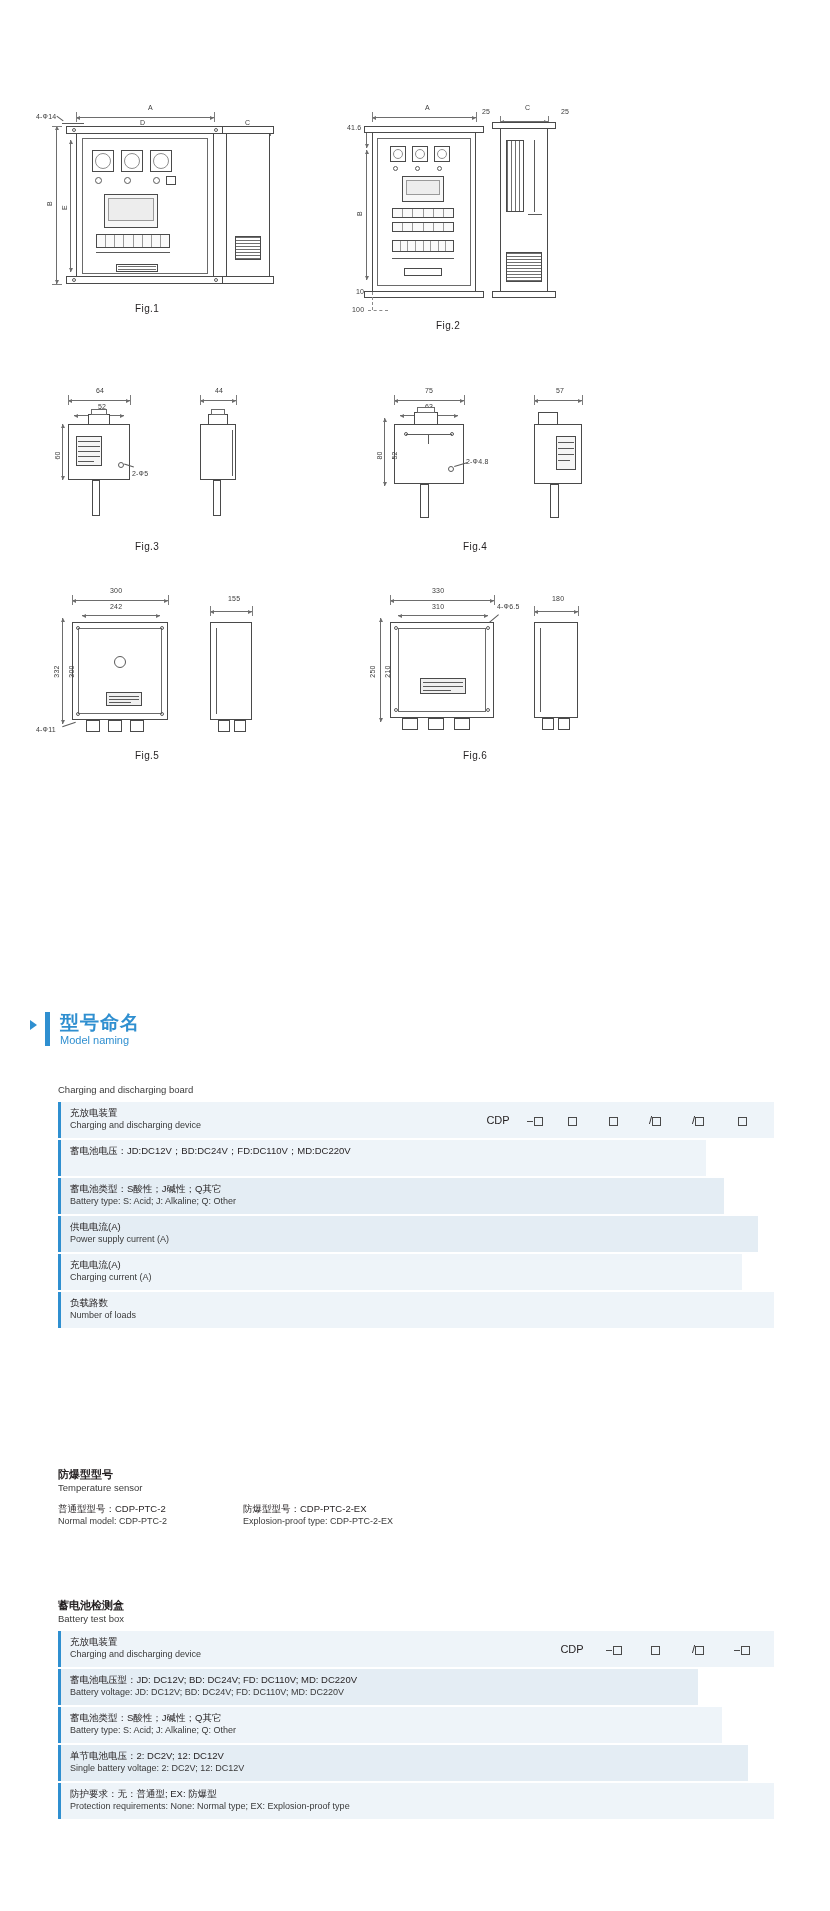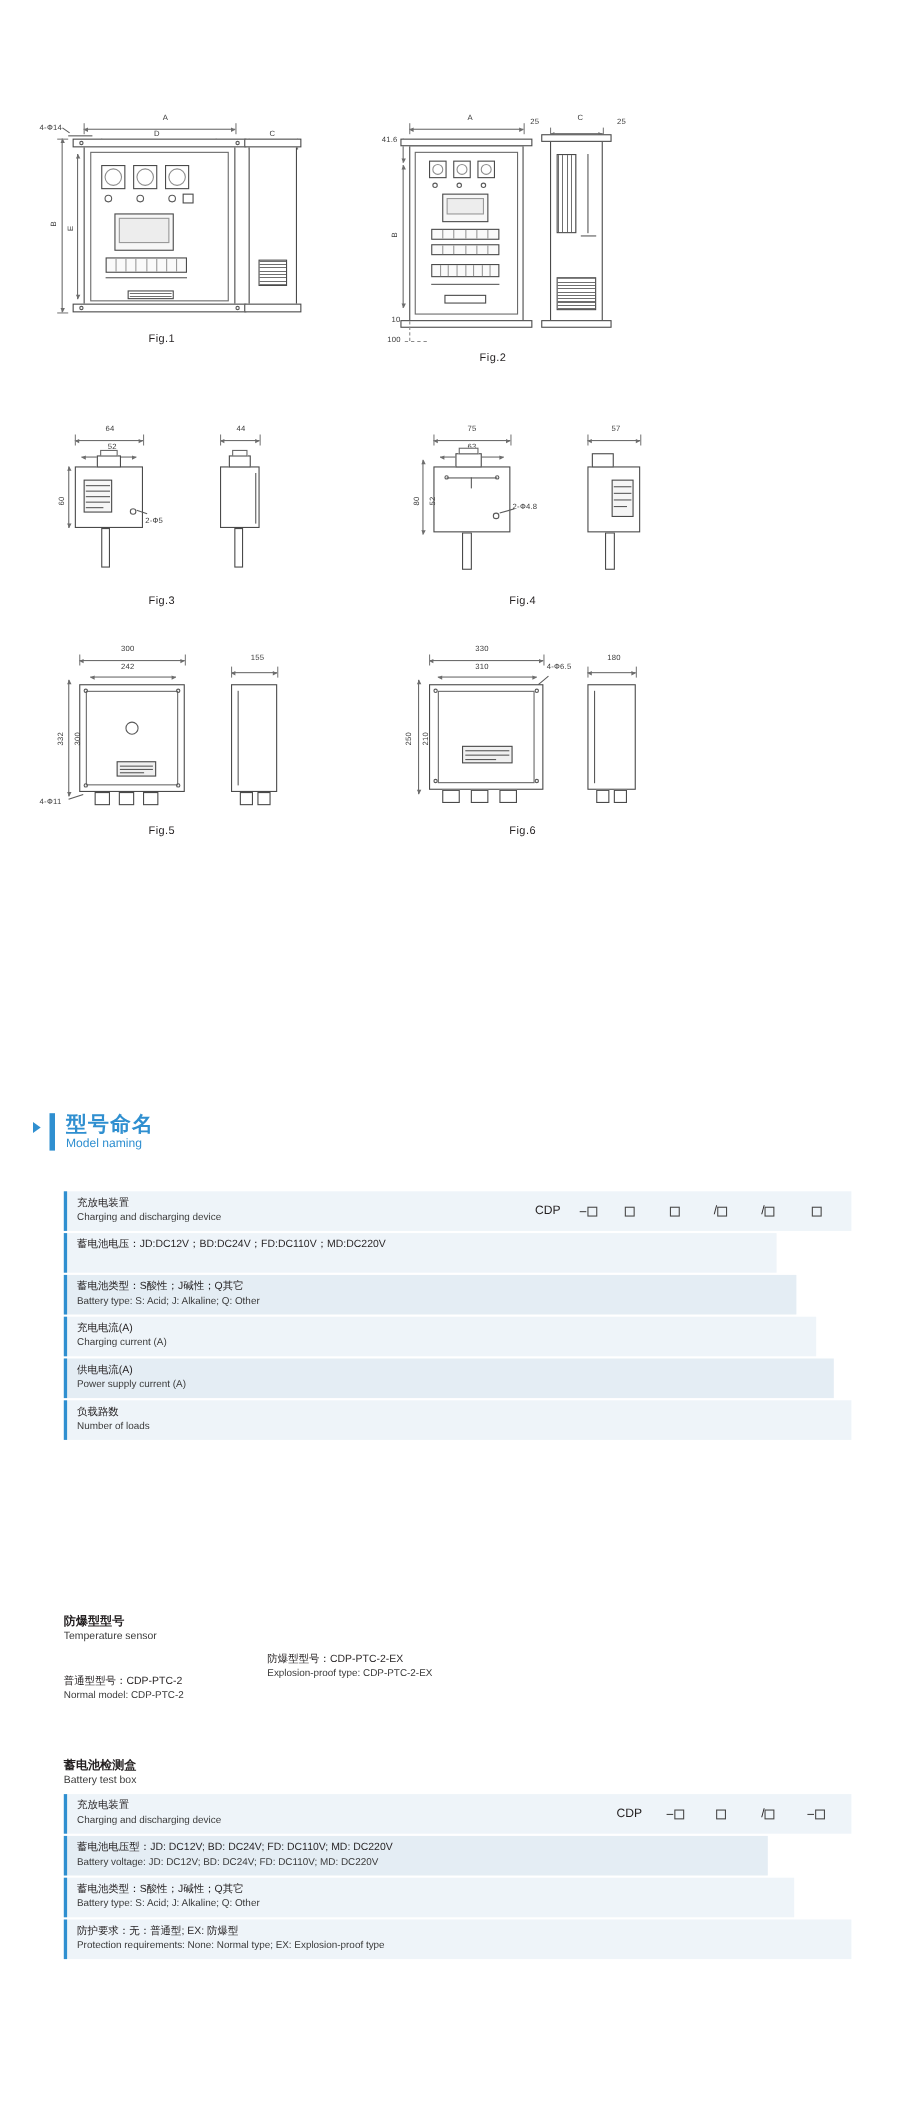--- a/index.html
+++ b/index.html
@@ -262,21 +262,21 @@
     line-height:13px;
     color:#231f20;
   }
   .plain-line.en{
     font-size:9px;
     color:#3a3a3a;
   }
   .two-col{
     display:flex;
   }
-  .two-col > div:first-child{ width:185px;margin-top:20px; }
+  .two-col > div:first-child{ width:185px; }
 </style>
 </head>
 <body>
 
 <div class="page">
 
   <div class="drawings">
 
     <div>
 
@@ -584,20 +584,21 @@
   <div class="section-head">
     <div class="tri"></div>
     <div class="bluebar"></div>
     <div>
       <div class="sh-cn">型号命名</div>
       <div class="sh-en">Model naming</div>
     </div>
   </div>
 
   <div class="block" style="left:58px; top:1083px; width:716px;">
+    <div class="sub-title-en" style="margin-bottom:6px;">Charging and discharging board</div>
 
     <div class="row" style="width:716px; height:36px;">
       <div class="cn">充放电装置</div>
       <div class="en">Charging and discharging device</div>
       <div class="codes" style="right:4px;">
         <span class="code-cell" style="width:40px;">CDP</span>
         <span class="code-cell" style="width:34px;"><span class="dash"></span><span class="sq"></span></span>
         <span class="code-cell" style="width:40px;"><span class="sq"></span></span>
         <span class="code-cell" style="width:42px;"><span class="sq"></span></span>
         <span class="code-cell" style="width:42px;">/<span class="sq"></span></span>
@@ -609,28 +610,28 @@
 
     <div class="row" style="width:648px; height:36px;">
       <div class="cn">蓄电池电压：JD:DC12V；BD:DC24V；FD:DC110V；MD:DC220V</div>
     </div>
 
     <div class="row alt" style="width:666px; height:36px;">
       <div class="cn">蓄电池类型：S酸性；J碱性；Q其它</div>
       <div class="en">Battery type: S: Acid; J: Alkaline; Q: Other</div>
     </div>
 
+    <div class="row alt" style="width:700px; height:36px;">
+      <div class="cn">供电电流(A)</div>
+      <div class="en">Power supply current (A)</div>
+    </div>
+
     <div class="row" style="width:684px; height:36px;">
       <div class="cn">充电电流(A)</div>
       <div class="en">Charging current (A)</div>
-    </div>
-
-    <div class="row alt" style="width:700px; height:36px;">
-      <div class="cn">供电电流(A)</div>
-      <div class="en">Power supply current (A)</div>
     </div>
 
     <div class="row" style="width:716px; height:36px;">
       <div class="cn">负载路数</div>
       <div class="en">Number of loads</div>
     </div>
   </div>
 
   <div class="plain-block" style="left:58px; top:1467px; width:716px;">
     <div class="sub-title">防爆型型号</div>
@@ -666,20 +667,24 @@
     <div class="row alt" style="width:640px; height:36px;">
       <div class="cn">蓄电池电压型：JD: DC12V;  BD: DC24V;  FD: DC110V;  MD: DC220V</div>
       <div class="en">Battery voltage: JD: DC12V; BD: DC24V; FD: DC110V; MD: DC220V</div>
     </div>
 
     <div class="row" style="width:664px; height:36px;">
       <div class="cn">蓄电池类型：S酸性；J碱性；Q其它</div>
       <div class="en">Battery type: S: Acid; J: Alkaline; Q: Other</div>
     </div>
 
+    <div class="row alt" style="width:690px; height:36px;">
+      <div class="cn">单节电池电压：2: DC2V; 12: DC12V</div>
+      <div class="en">Single battery voltage:  2: DC2V; 12: DC12V</div>
+    </div>
 
     <div class="row" style="width:716px; height:36px;">
       <div class="cn">防护要求：无：普通型; EX: 防爆型</div>
       <div class="en">Protection requirements:  None: Normal type; EX: Explosion-proof type</div>
     </div>
   </div>
 
 </div>
 
 </body></html>

